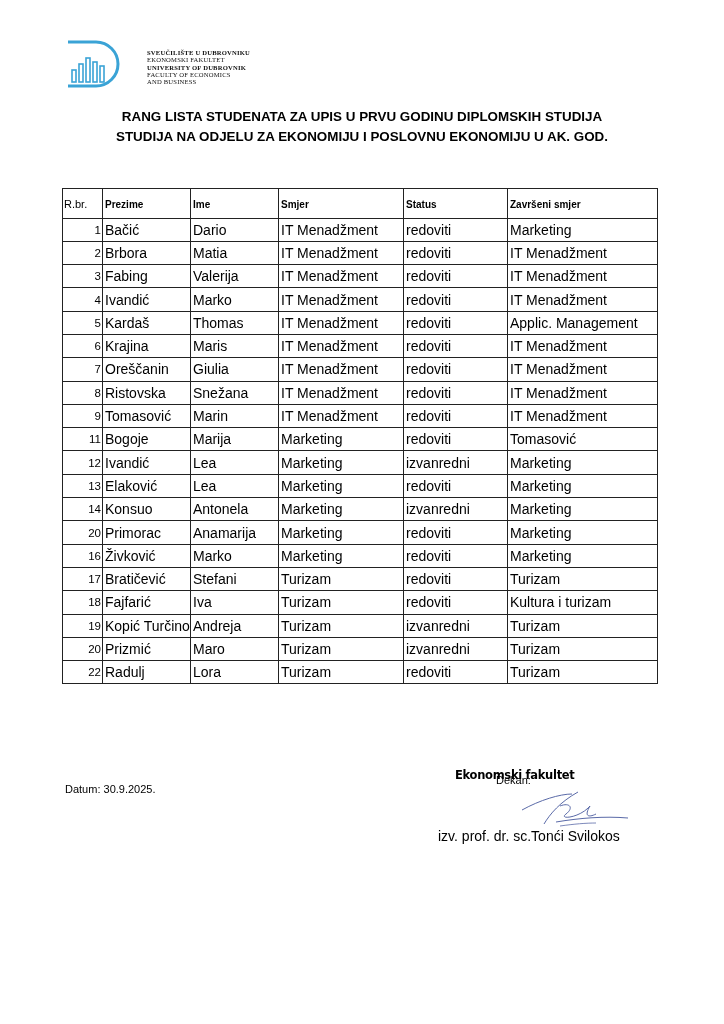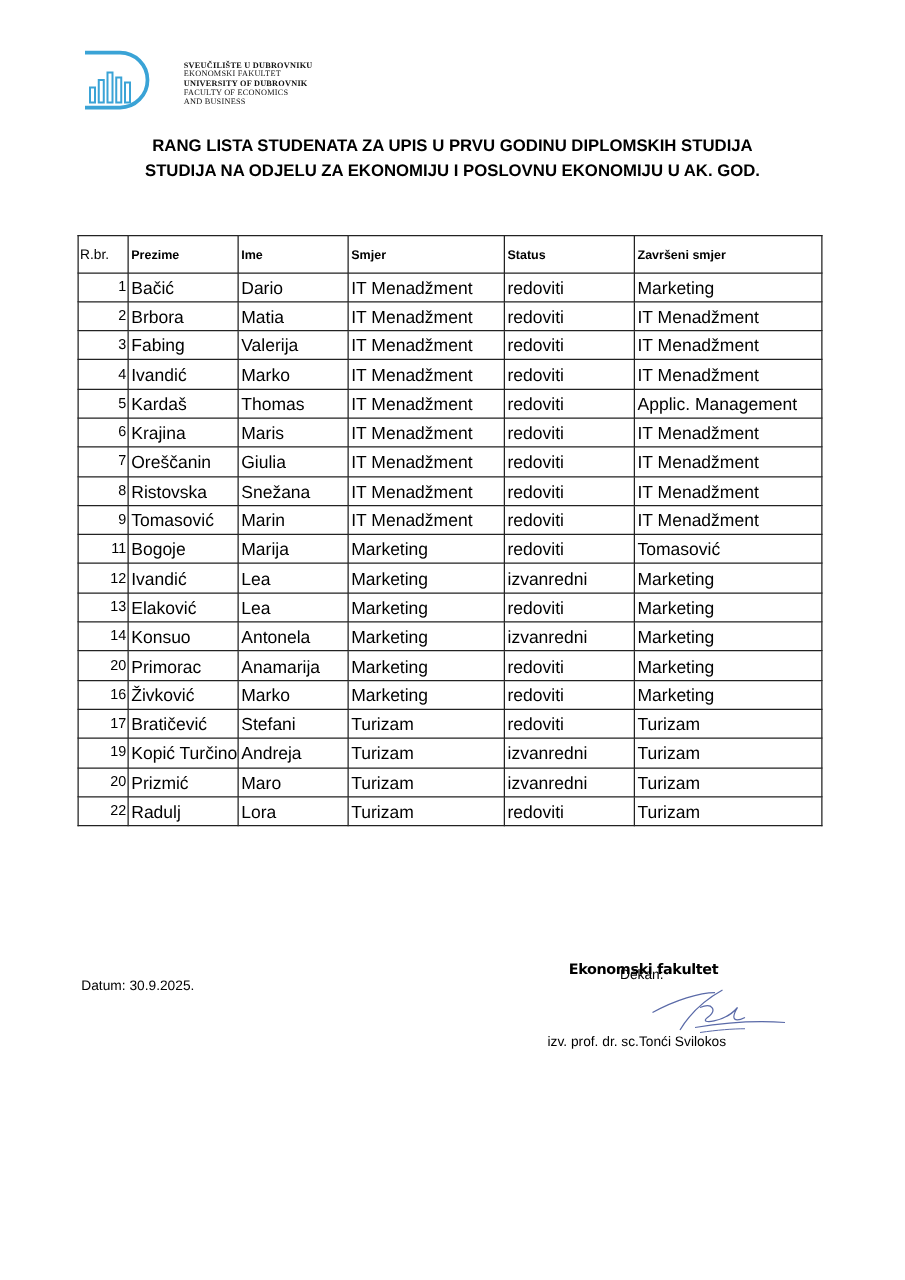--- a/index.html
+++ b/index.html
@@ -9,21 +9,21 @@
   .logo-text .b { font-weight: bold; }
   .title { position: absolute; left: 60px; width: 604px; top: 107px; text-align: center; font-weight: bold; font-size: 13.4px; line-height: 20px; }
   table { position: absolute; left: 62px; top: 188px; border-collapse: collapse; table-layout: fixed; width: 595px; }
   td, th { border: 1.3px solid #222; padding: 0 2px; height: 22.3px; font-size: 14px; white-space: nowrap; overflow: hidden; text-align: left; font-weight: normal; }
   th { height: 26.5px; font-weight: bold; font-size: 10px; padding-top: 2px; }
   th.rbr { font-weight: normal; font-size: 11px; padding-left: 1px; }
   td.num { text-align: right; font-size: 11.5px; padding-right: 1px; }
   .datum { position: absolute; left: 65px; top: 751px; font-size: 11px; margin-top: 32px; }
   .faculty { position: absolute; left: 455px; top: 768px; font-size: 11.5px; font-weight: bold; font-family: "DejaVu Sans", sans-serif; letter-spacing: -0.3px; }
   .dekan { position: absolute; left: 496px; top: 774px; font-size: 11px; }
-  .dean-name { position: absolute; left: 438px; top: 828px; font-size: 11px; }
+  .dean-name { position: absolute; left: 438px; top: 828px; font-size: 14px; }
   .signature { position: absolute; left: 500px; top: 788px; width: 130px; height: 44px; }
 </style>
 </head>
 <body>
 
 <svg class="logo" viewBox="0 0 58 50">
   <path d="M2 2 H30 A22 22 0 0 1 30 46 H2" fill="none" stroke="#3aa3d6" stroke-width="3"></path>
   <rect x="6" y="30" width="4" height="12" fill="none" stroke="#3aa3d6" stroke-width="1.6"></rect>
   <rect x="13" y="24" width="4" height="18" fill="none" stroke="#3aa3d6" stroke-width="1.6"></rect>
   <rect x="20" y="18" width="4" height="24" fill="none" stroke="#3aa3d6" stroke-width="1.6"></rect>
@@ -186,20 +186,28 @@
       </tr>
       <tr>
         <td class="num">17</td>
         <td>Bratičević</td>
         <td>Stefani</td>
         <td>Turizam</td>
         <td>redoviti</td>
         <td>Turizam</td>
       </tr>
       <tr>
+        <td class="num">18</td>
+        <td>Fajfarić</td>
+        <td>Iva</td>
+        <td>Turizam</td>
+        <td>redoviti</td>
+        <td>Kultura i turizam</td>
+      </tr>
+      <tr>
         <td class="num">19</td>
         <td>Kopić Turčinović</td>
         <td>Andreja</td>
         <td>Turizam</td>
         <td>izvanredni</td>
         <td>Turizam</td>
       </tr>
       <tr>
         <td class="num">20</td>
         <td>Prizmić</td>

